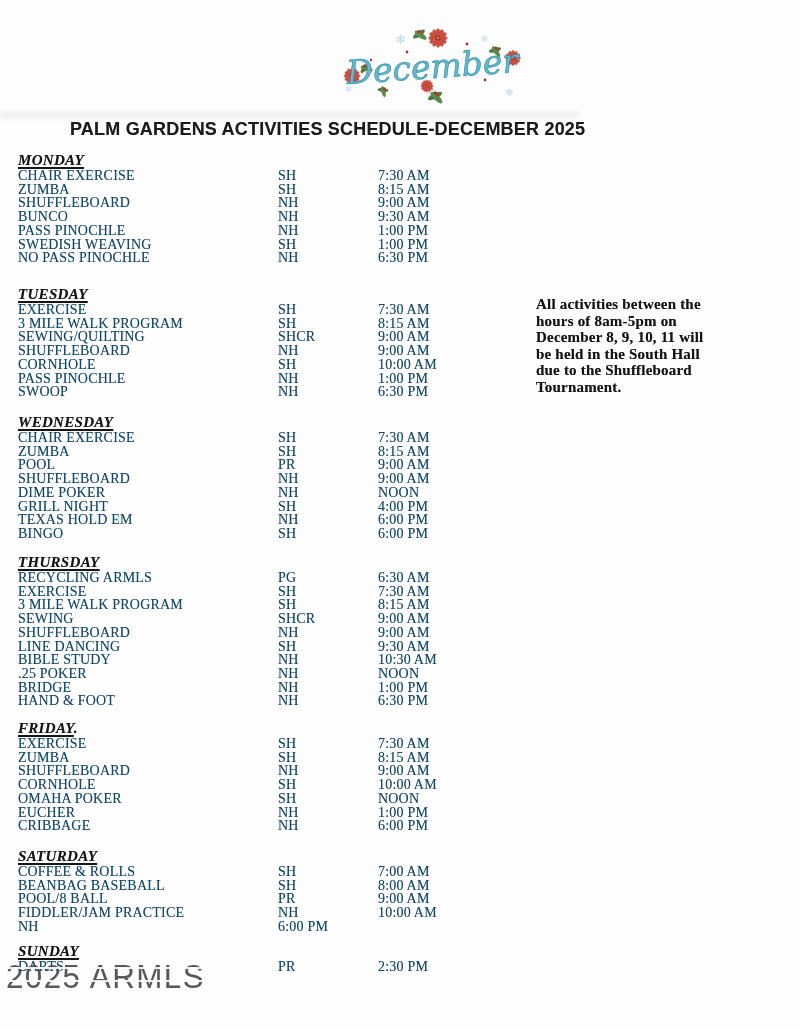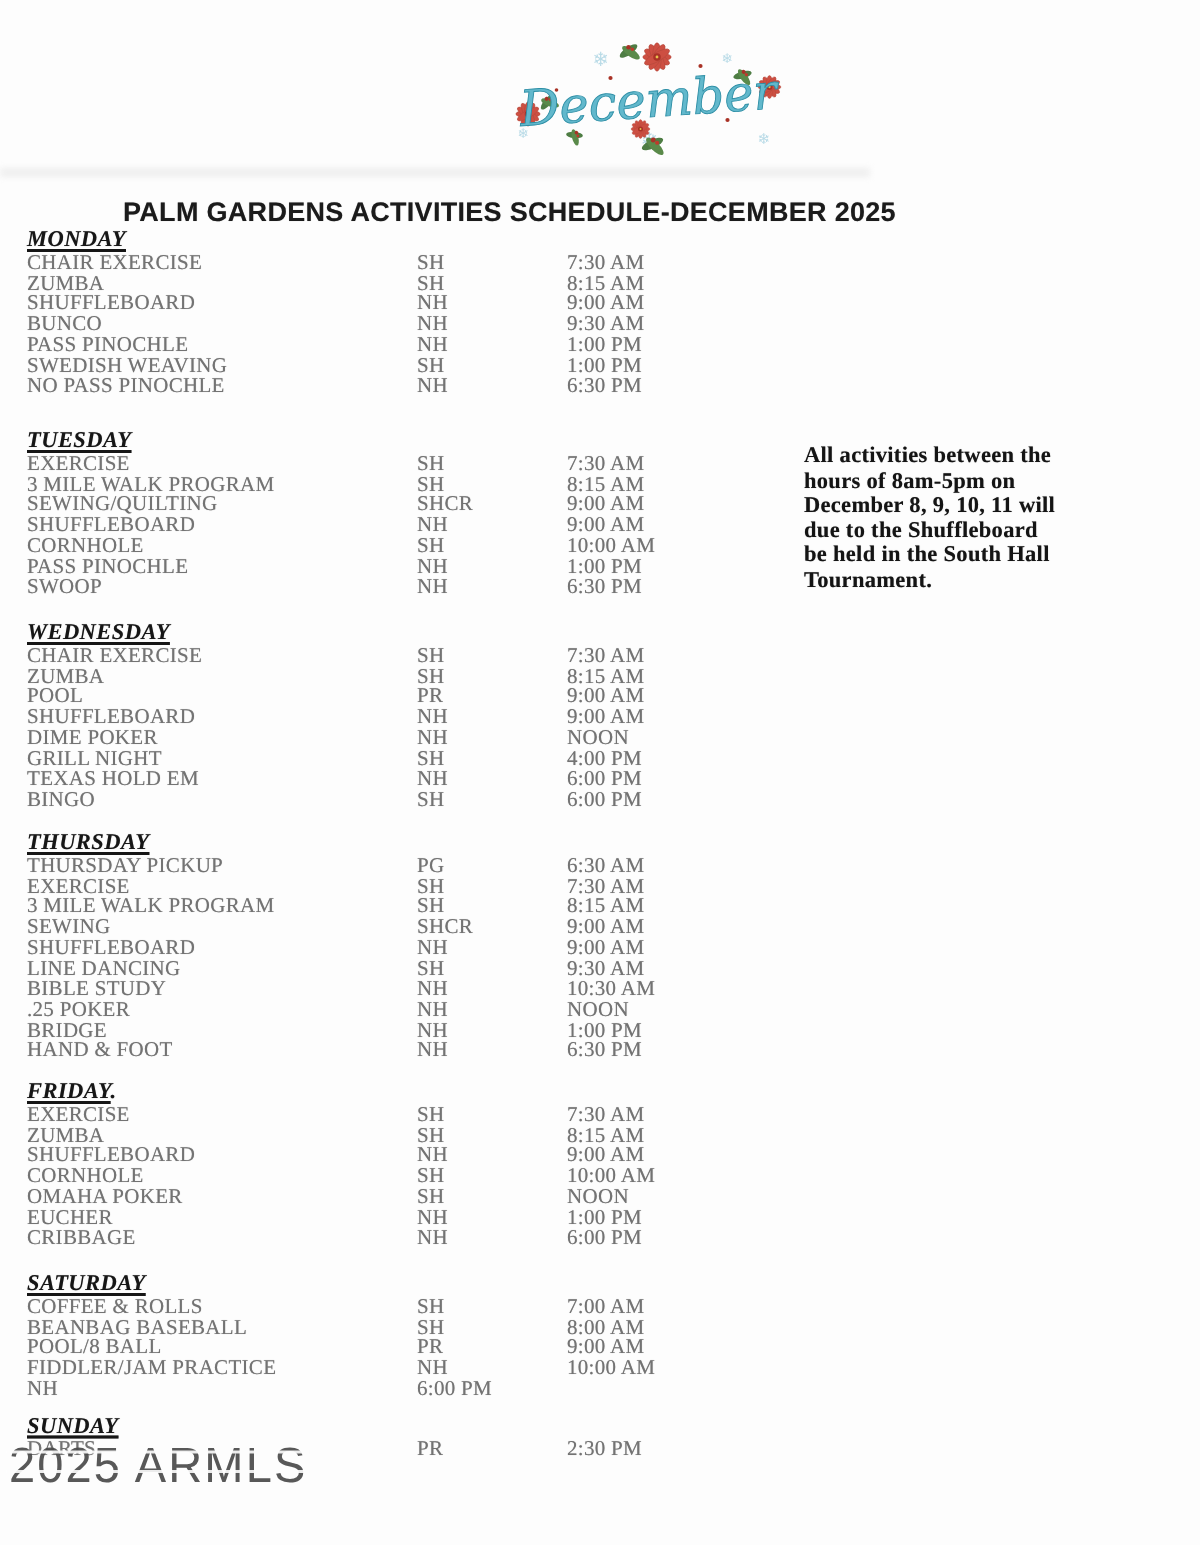--- a/index.html
+++ b/index.html
@@ -26,21 +26,21 @@
     position:absolute;
     left:0; top:112px;
     width:580px; height:6px;
     background:rgba(190,190,190,0.22);
     filter:blur(2px);
   }
   
   .title{
     position:absolute;
     left:70px; top:119px;
-    margin:12px;
+    margin:0;
     font-family:"Liberation Sans", sans-serif;
     font-size:18px;
     font-weight:700;
     letter-spacing:0.2px;
     color:#1b1b1b;
     white-space:nowrap;
     text-shadow:0 0 0.5px rgba(27,27,27,0.45);
   }
   
   .schedule{
@@ -73,21 +73,21 @@
     text-decoration-thickness:1.5px;
     text-underline-offset:2px;
   }
   .day-suffix{ text-decoration:none; }
   .row{
     display:grid;
     grid-template-columns:260px 100px auto;
     font-size:14px;
     line-height:13.7px;
     letter-spacing:0.2px;
-    color:#737373;
+    color:#0c4a6e;
     text-shadow:0 0 0.5px rgba(30,30,30,0.4);
     white-space:nowrap;
   }
   
   .note{
     position:absolute;
     left:536px; top:296px;
     width:210px;
     font-size:15px;
     font-weight:700;
@@ -291,21 +291,21 @@
         </div>
         <div class="row">
           <span class="cell act">BINGO</span>
           <span class="cell loc">SH</span>
           <span class="cell time">6:00 PM</span>
         </div>
       </section>
       <section class="day">
         <div class="day-header"><span class="day-name">THURSDAY</span></div>
         <div class="row">
-          <span class="cell act">THURSDAY PICKUP</span>
+          <span class="cell act">RECYCLING ARMLS</span>
           <span class="cell loc">PG</span>
           <span class="cell time">6:30 AM</span>
         </div>
         <div class="row">
           <span class="cell act">EXERCISE</span>
           <span class="cell loc">SH</span>
           <span class="cell time">7:30 AM</span>
         </div>
         <div class="row">
           <span class="cell act">3 MILE WALK PROGRAM</span>
@@ -420,22 +420,22 @@
           <span class="cell loc">PR</span>
           <span class="cell time">2:30 PM</span>
         </div>
       </section>
     </main>
 
   <aside class="note">
       <div class="note-line">All activities between the</div>
       <div class="note-line">hours of 8am-5pm on</div>
       <div class="note-line">December 8, 9, 10, 11 will</div>
+      <div class="note-line">be held in the South Hall</div>
       <div class="note-line">due to the Shuffleboard</div>
-      <div class="note-line">be held in the South Hall</div>
       <div class="note-line">Tournament.</div>
     </aside>
 
   <div class="watermark">
     <span>2025 ARMLS</span>
     <i class="cut c1"></i>
     <i class="cut c2"></i>
   </div>
 
 </div>

